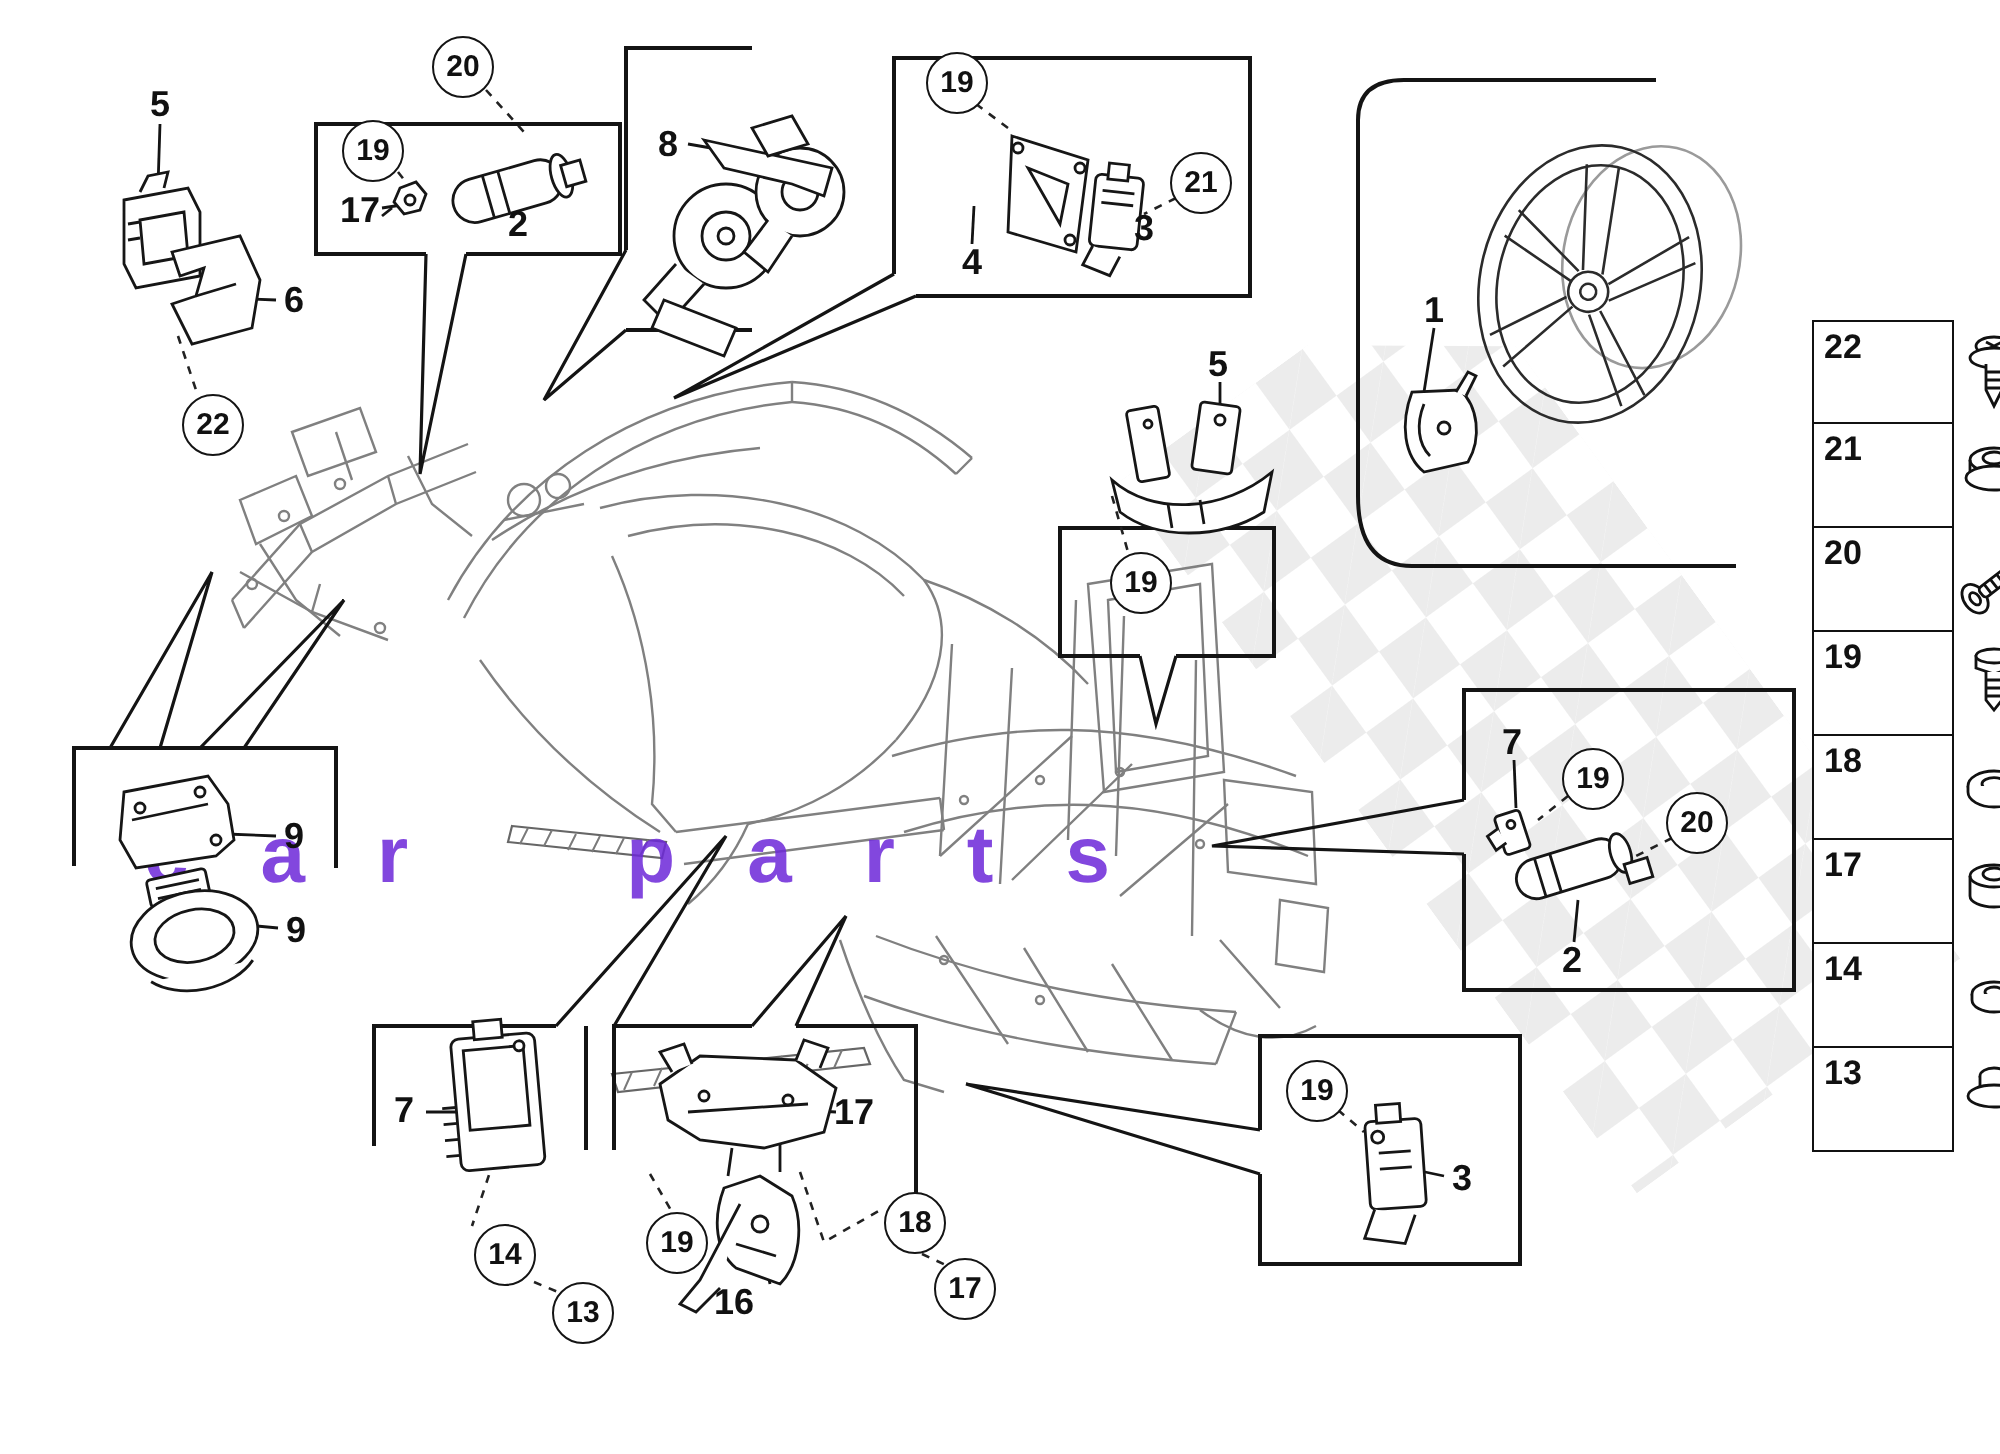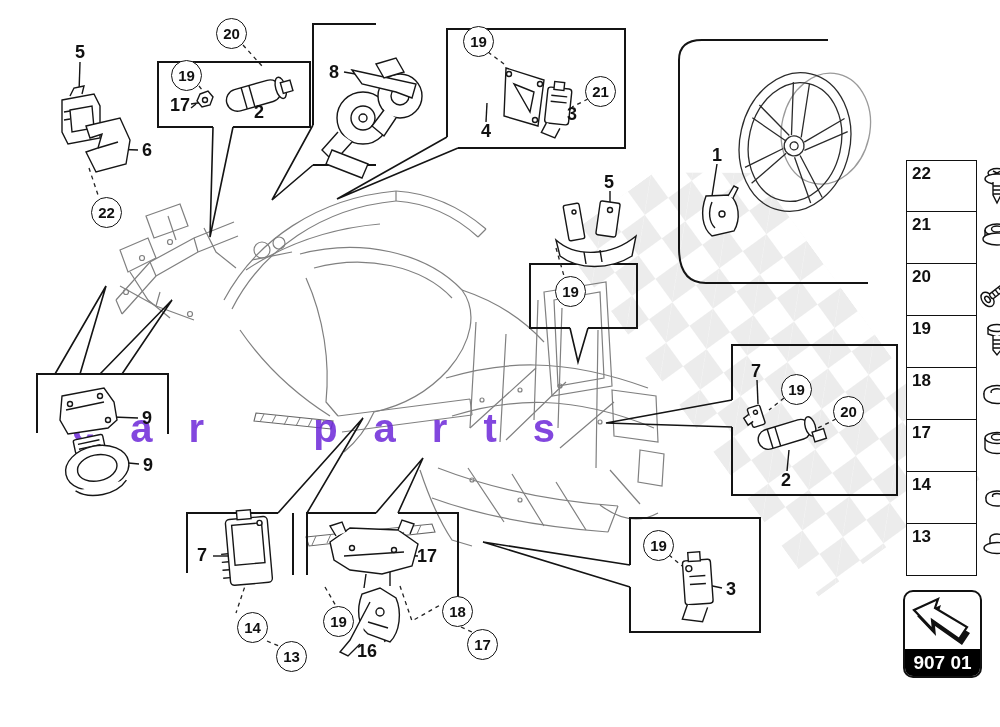--- a/index.html
+++ b/index.html
@@ -420,23 +420,14 @@
         <span class="licon">
           <svg width="44" height="46" viewBox="0 0 44 44" fill="#fff" stroke="#111" stroke-width="1.4">
             <ellipse cx="22" cy="10" rx="7" ry="4"></ellipse>
             <path d="M15,10 L15,17 A7,4 0 0 0 29,17 L29,10"></path>
             <ellipse cx="22" cy="20" rx="13" ry="5.5"></ellipse>
           </svg>
         </span>
       </div>
     </div>
 
-  <div class="pagecode">
-    <div class="arrowwrap">
-      <svg width="70" height="54" viewBox="0 0 70 54">
-        <path d="M6,16 L30,5 L27,14 L59,33 L51,45 L24,26 L25,36 Z" transform="translate(3,6)" fill="#111"></path>
-        <path d="M6,16 L30,5 L27,14 L59,33 L51,45 L24,26 L25,36 Z" fill="#fff" stroke="#111" stroke-width="2.2"></path>
-      </svg>
-    </div>
-    <div class="band">907 01</div>
-  </div>
 
 </div>
 
 </body></html>

